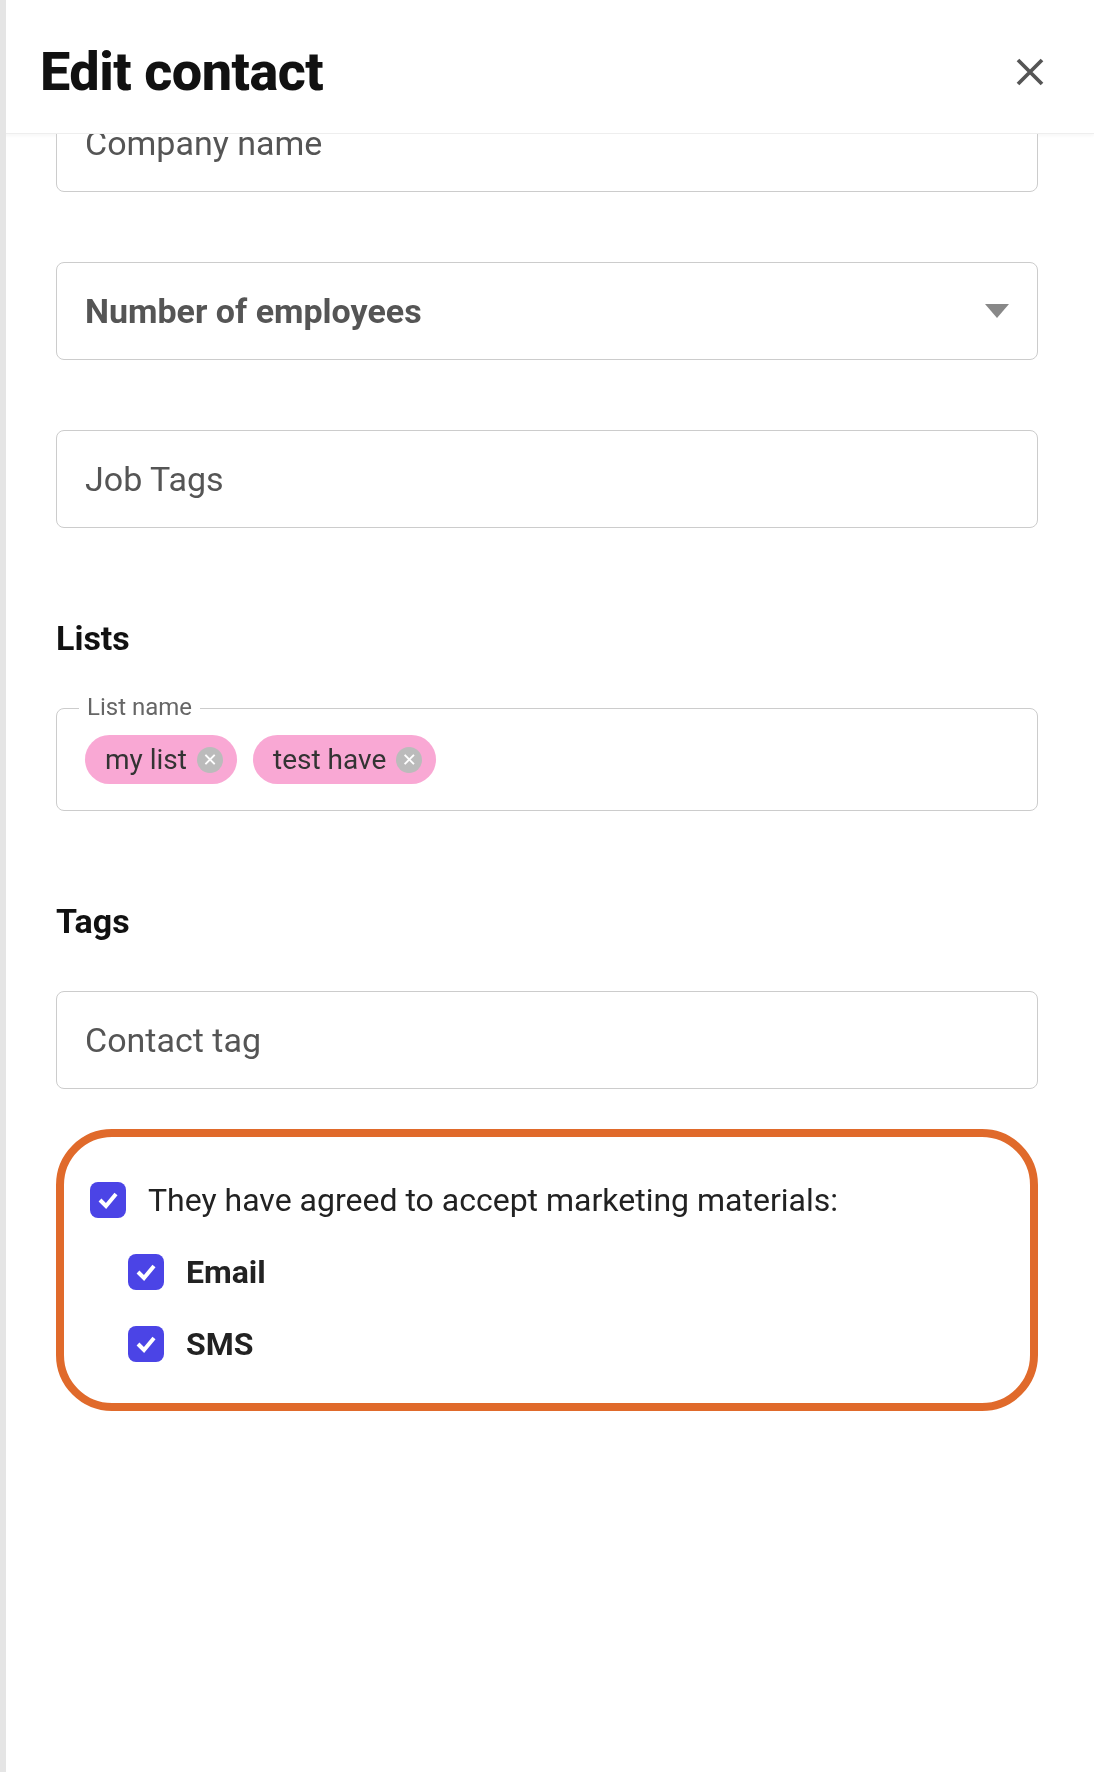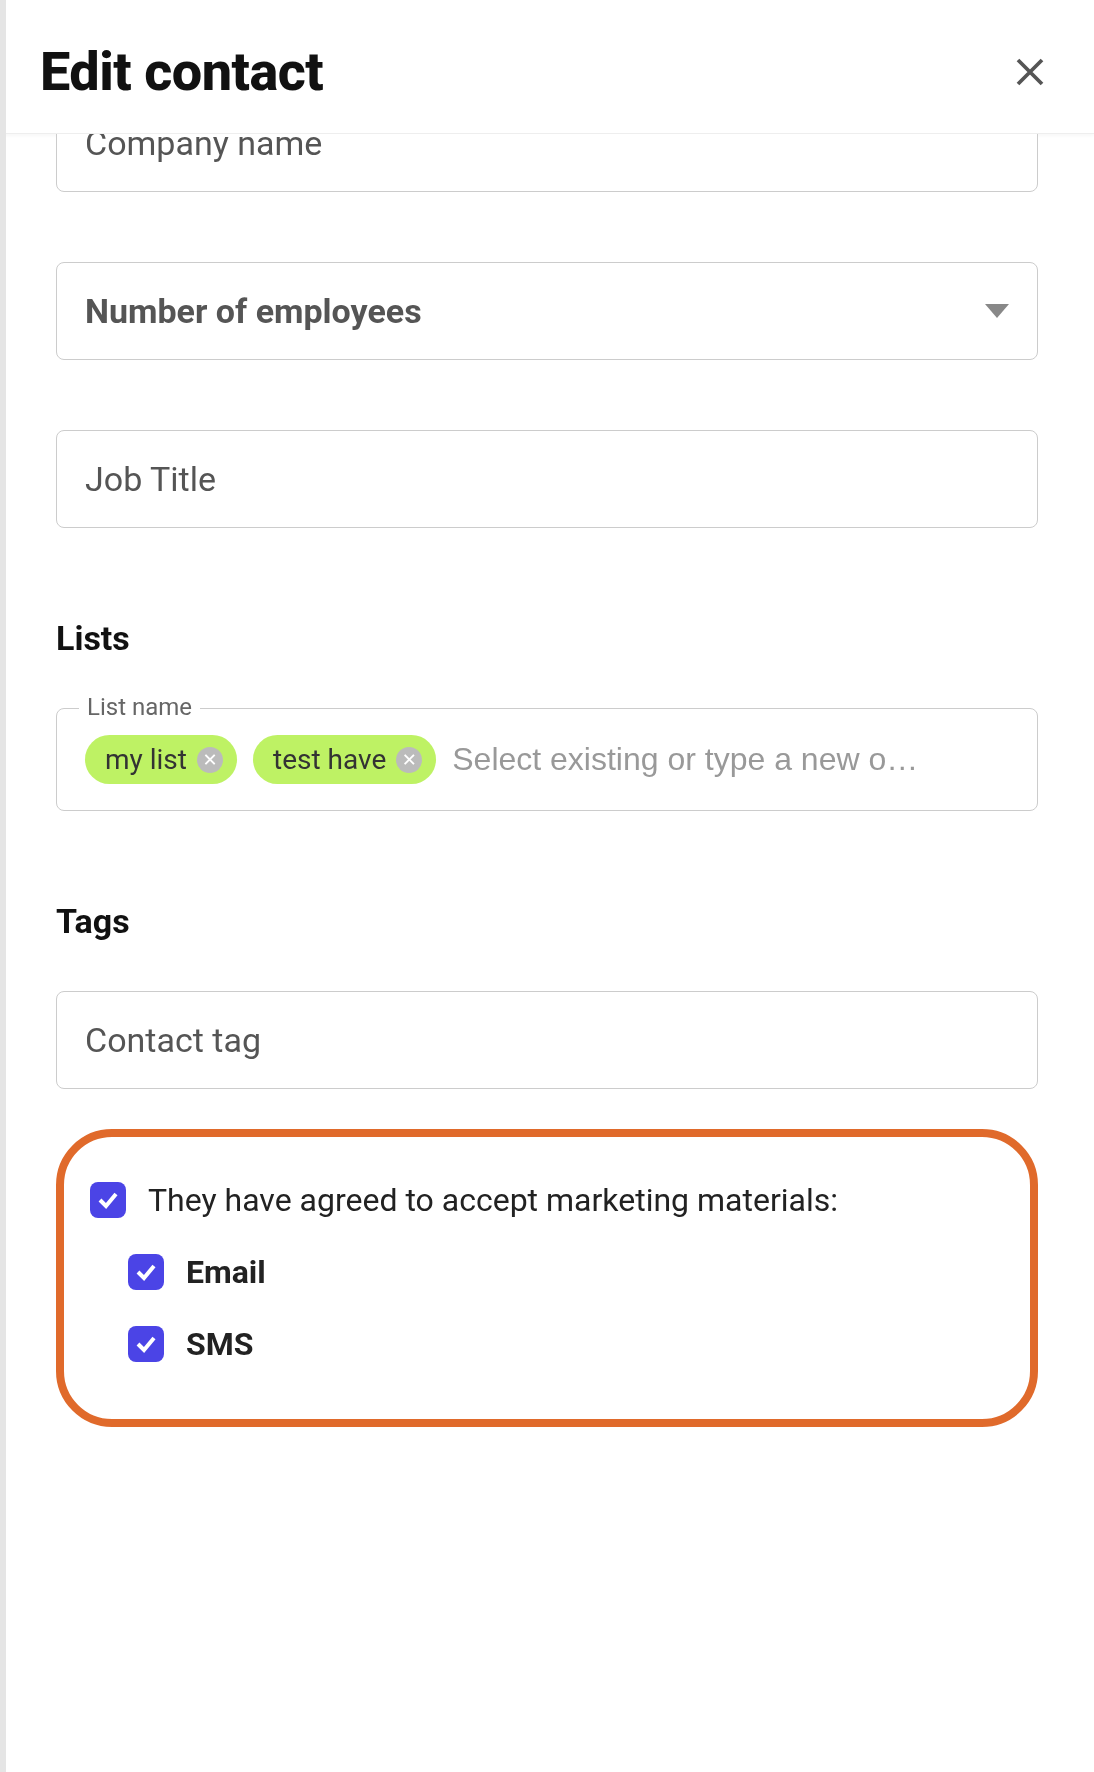--- a/index.html
+++ b/index.html
@@ -11,25 +11,25 @@
   .close-btn svg { width: 36px; height: 36px; stroke: #555; stroke-width: 2.5; }
   .body { flex: 1; overflow: hidden; padding: 0 56px; position: relative; }
   .field { margin-top: 70px; }
   .input-box { width: 100%; border: 1px solid #ccc; border-radius: 8px; height: 98px; display: flex; align-items: center; padding: 0 28px; font-size: 34px; color: #555; background: #fff; position: relative; }
   .input-box.cut-top { margin-top: -40px; }
   .input-box.with-caret { justify-content: space-between; font-weight: bold; }
   .caret { width: 0; height: 0; border-left: 12px solid transparent; border-right: 12px solid transparent; border-top: 14px solid #888; }
   .section-h { font-size: 34px; font-weight: 700; margin-top: 90px; margin-bottom: 50px; }
   .chip-field { position: relative; border: 1px solid #ccc; border-radius: 8px; padding: 26px 28px; display: flex; align-items: center; flex-wrap: wrap; gap: 16px; }
   .chip-field-label { position: absolute; top: -16px; left: 22px; background: #fff; padding: 0 8px; font-size: 24px; color: #666; }
-  .chip { display: inline-flex; align-items: center; gap: 10px; background: #bef264; border-radius: 999px; padding: 8px 14px 8px 20px; font-size: 28px; color: #333; }
+  .chip { display: inline-flex; align-items: center; gap: 10px; background: #f9a8d4; border-radius: 999px; padding: 8px 14px 8px 20px; font-size: 28px; color: #333; }
   .chip-x { width: 26px; height: 26px; border-radius: 50%; background: #bbb; color: #fff; display:flex; align-items:center; justify-content:center; font-size: 18px; line-height: 1; cursor: pointer; }
   .chip-input { flex: 1; border: none; outline: none; font-size: 32px; color: #888; background: transparent; min-width: 200px; }
   .chip-input::placeholder { color: #999; }
-  .highlight { margin-top: 40px; border: 8px solid #e06a2b; border-radius: 56px; padding: 44px 40px 56px 20px; }
+  .highlight { margin-top: 40px; border: 8px solid #e06a2b; border-radius: 56px; padding: 44px 40px 40px 20px; }
   .consent-row { display:flex; align-items:center; gap: 22px; margin-left: 6px; }
   .sub-row { display:flex; align-items:center; gap: 22px; margin-left: 44px; margin-top: 34px; font-weight: bold; }
   .chk { width: 36px; height: 36px; border-radius: 8px; background: #4b44e6; display:flex; align-items:center; justify-content:center; cursor:pointer; flex-shrink:0; }
   .chk svg { width: 24px; height: 24px; stroke: #fff; stroke-width: 4; fill: none; }
   .consent-label { font-size: 32px; color: #222; }
   .footer { border-top: 1px solid #eee; padding: 40px 48px; display:flex; justify-content:flex-end; gap: 36px; box-shadow: 0 -2px 3px rgba(0,0,0,0.03); }
   .btn { height: 80px; padding: 0 40px; border-radius: 10px; font-size: 32px; font-weight: 600; cursor:pointer; }
   .btn-secondary { background: #fff; border: 2px solid #ccc; color: #333; }
   .btn-primary { background: #4b44e6; border: none; color: #fff; padding: 0 44px; }
   .left-edge { position:absolute; left:0; top:0; bottom:0; width:6px; background:#e5e5e5; }
@@ -57,36 +57,35 @@
 
     <div class="field">
       <div class="input-box with-caret">
         <span>Number of employees</span>
         <span class="caret"></span>
       </div>
     </div>
 
     <div class="field">
       <div class="input-box">
-        <span>Job Title</span>
+        <span>Job Tags</span>
       </div>
     </div>
 
     <div class="section-h">Lists</div>
     <div class="chip-field">
       <span class="chip-field-label">List name</span>
       <span class="chip">
         <span>my list</span>
         <span class="chip-x">✕</span>
       </span>
       <span class="chip">
         <span>test have</span>
         <span class="chip-x">✕</span>
       </span>
-      <input class="chip-input" placeholder="Select existing or type a new o…" style="">
     </div>
 
     <div class="section-h">Tags</div>
     <div class="input-box">
       <span>Contact tag</span>
     </div>
 
     <div class="highlight">
       <div class="consent-row">
         <div class="chk">

